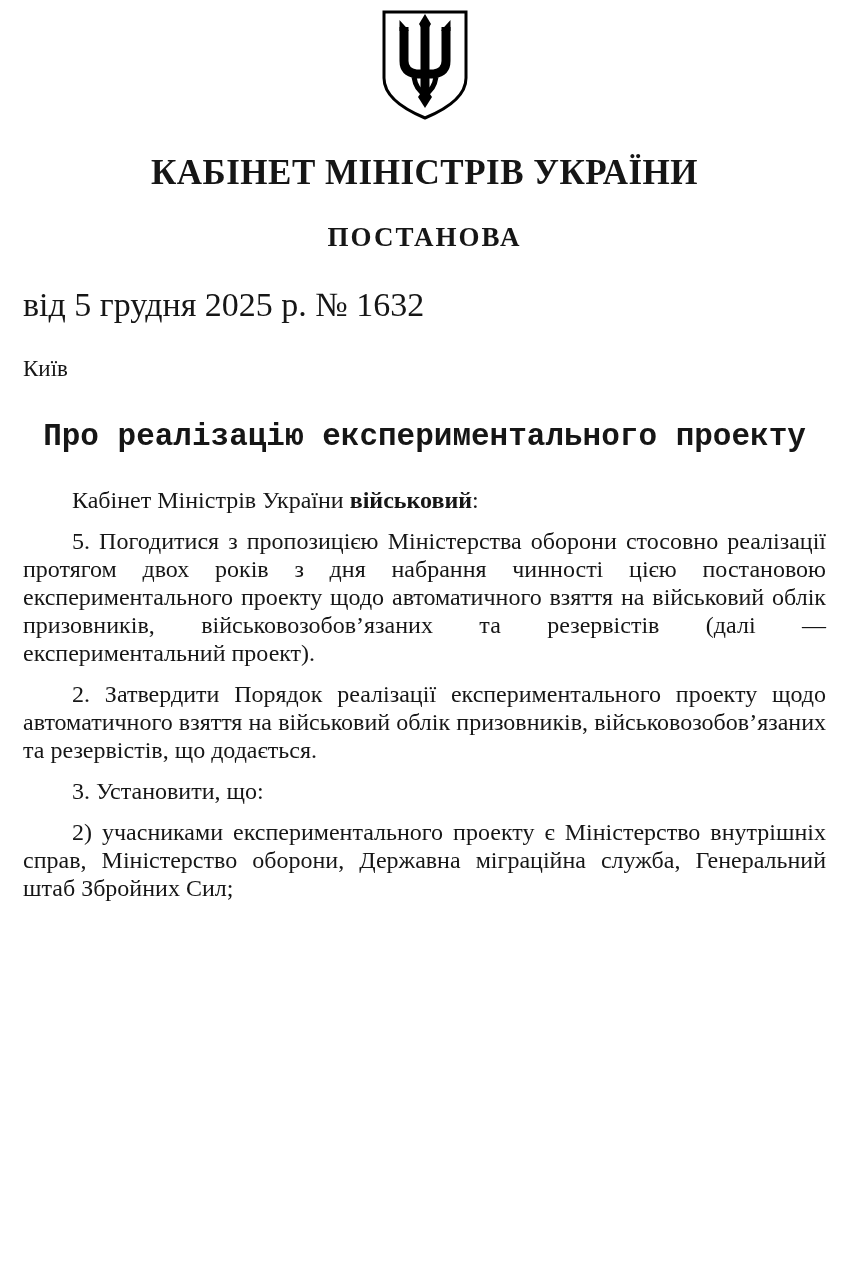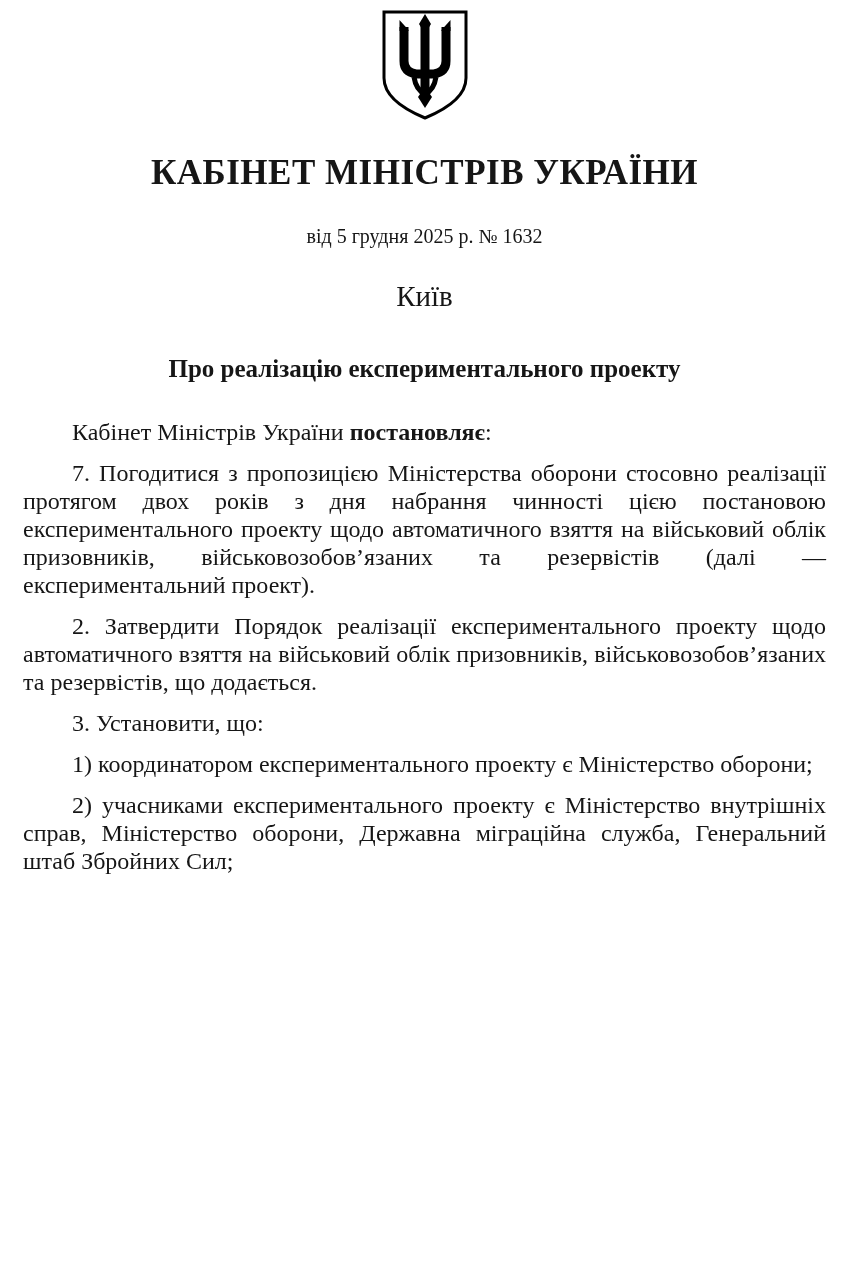--- a/index.html
+++ b/index.html
@@ -35,37 +35,37 @@
   }
   .doc-type {
     text-align: center;
     font-size: 27px;
     font-weight: bold;
     letter-spacing: 2px;
     margin: 30px 0 0 0;
     line-height: 1.1;
   }
   .date-line {
-    text-align: center;
-    font-size: 20px;
+    text-align: left;
+    font-size: 34px;
     margin: 32px 0 0 0;
     line-height: 1.15;
   }
   .city-line {
-    text-align: center;
-    font-size: 29px;
+    font-size: 23px;
     margin: 32px 0 0 0;
     line-height: 1.15;
   }
   .doc-title {
     text-align: center;
-    font-size: 25px;
+    font-size: 31px;
     font-weight: bold;
     line-height: 38px;
     margin: 36px 0 0 0;
+    font-family: Liberation Mono, monospace;
   }
   .body-block {
     margin-top: 30px;
   }
   .doc-p {
     font-size: 24px;
     line-height: 28px;
     text-align: justify;
     text-indent: 49px;
     margin: 0 0 13px 0;
@@ -94,40 +94,40 @@
       <path d="M50 6 L56 16 L50 26 L44 16 Z" fill="#000000"></path>
 
       <path d="M50 66 V86" fill="none" stroke="#000000" stroke-width="9"></path>
       <path d="M39 69 Q41 82 50 86 Q59 82 61 69" fill="none" stroke="#000000" stroke-width="5"></path>
       <path d="M50 79 L57 89 L50 100 L43 89 Z" fill="#000000"></path>
     </svg>
   </div>
 
   <h1 class="org-name">КАБІНЕТ МІНІСТРІВ УКРАЇНИ</h1>
 
+  <h2 class="doc-type">ПОСТАНОВА</h2>
 
   <div class="date-line">від 5 грудня 2025 р. № 1632</div>
 
   <div class="city-line">Київ</div>
 
   <div class="doc-title">
     <div>Про реалізацію експериментального проекту</div>
   </div>
 
   <div class="body-block">
 
-    <p class="doc-p"><span>Кабінет Міністрів України </span><b>постановляє</b><span>:</span></p>
+    <p class="doc-p"><span>Кабінет Міністрів України </span><b>військовий</b><span>:</span></p>
 
-    <p class="doc-p">7. Погодитися з пропозицією Міністерства оборони стосовно реалізації протягом двох років з дня набрання чинності цією постановою експериментального проекту щодо автоматичного взяття на військовий облік призовників, військовозобов’язаних та резервістів (далі — експериментальний проект).</p>
+    <p class="doc-p">5. Погодитися з пропозицією Міністерства оборони стосовно реалізації протягом двох років з дня набрання чинності цією постановою експериментального проекту щодо автоматичного взяття на військовий облік призовників, військовозобов’язаних та резервістів (далі — експериментальний проект).</p>
 
     <p class="doc-p">2. Затвердити Порядок реалізації експериментального проекту щодо автоматичного взяття на військовий облік призовників, військовозобов’язаних та резервістів, що додається.</p>
 
     <p class="doc-p">3. Установити, що:</p>
 
-    <p class="doc-p">1) координатором експериментального проекту є Міністерство оборони;</p>
 
     <p class="doc-p">2) учасниками експериментального проекту є Міністерство внутрішніх справ, Міністерство оборони, Державна міграційна служба, Генеральний штаб Збройних Сил;</p>
 
 
 
   </div>
 
 </div>
 
 </body></html>

